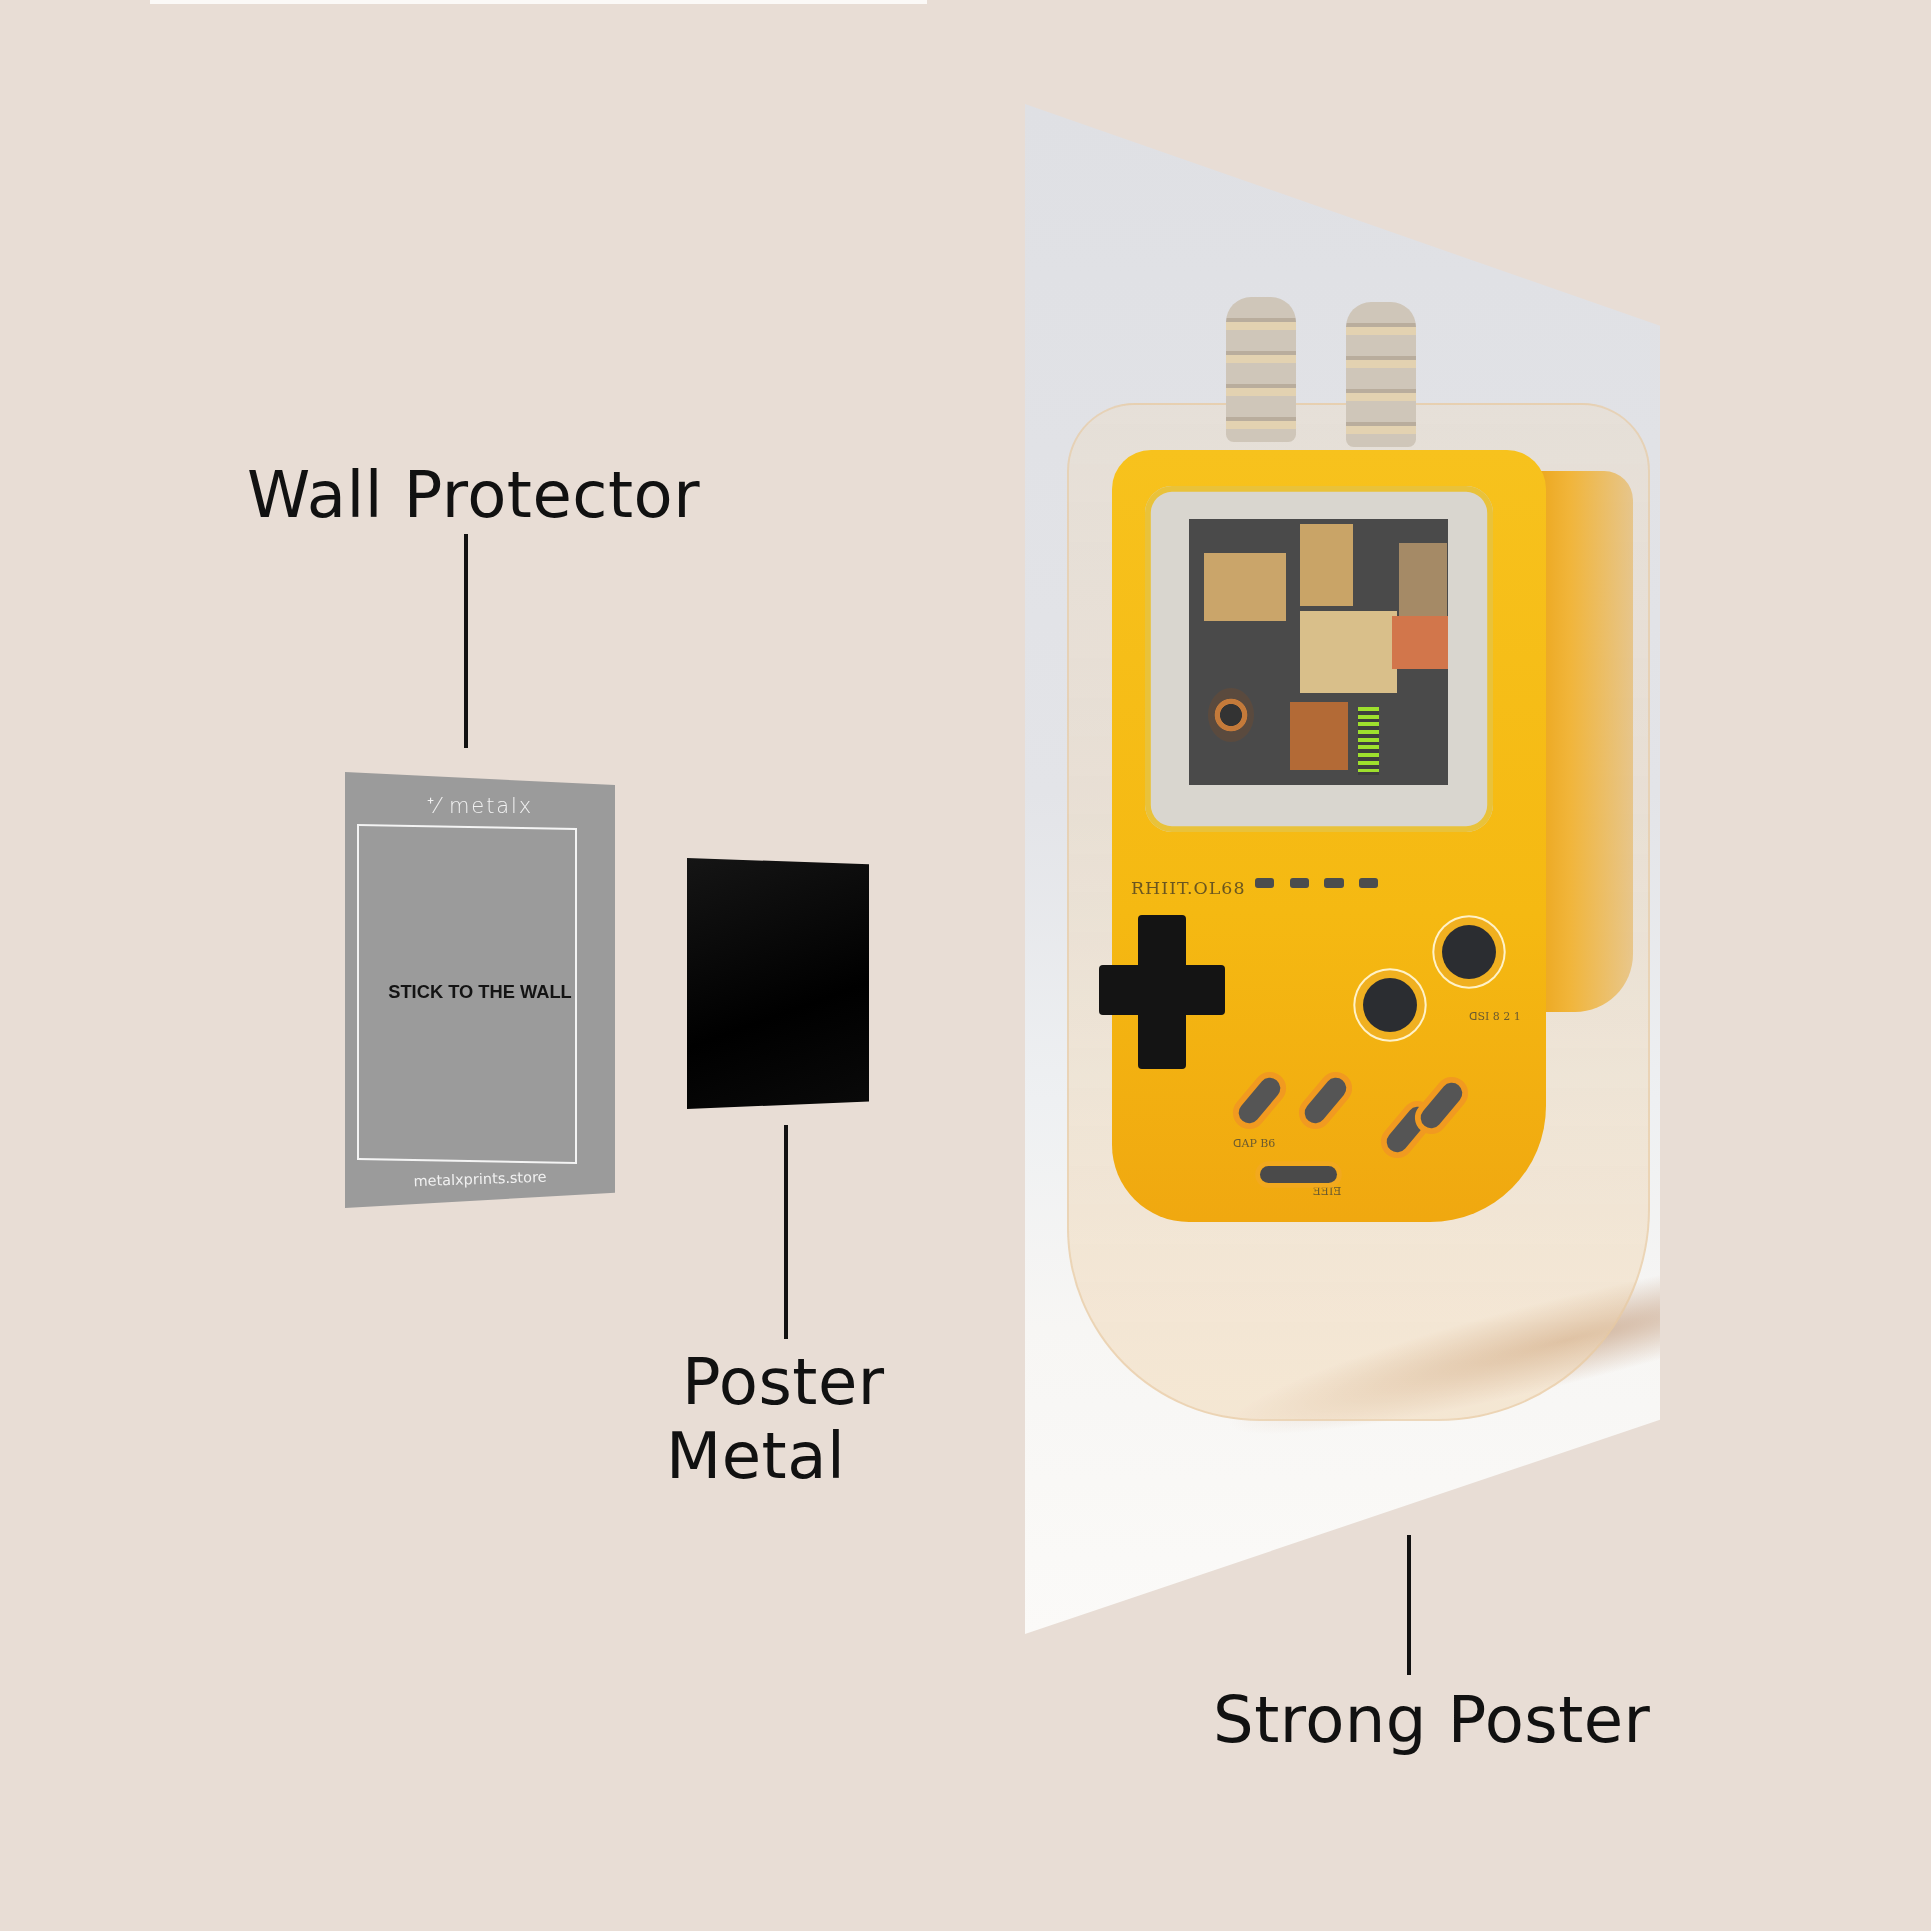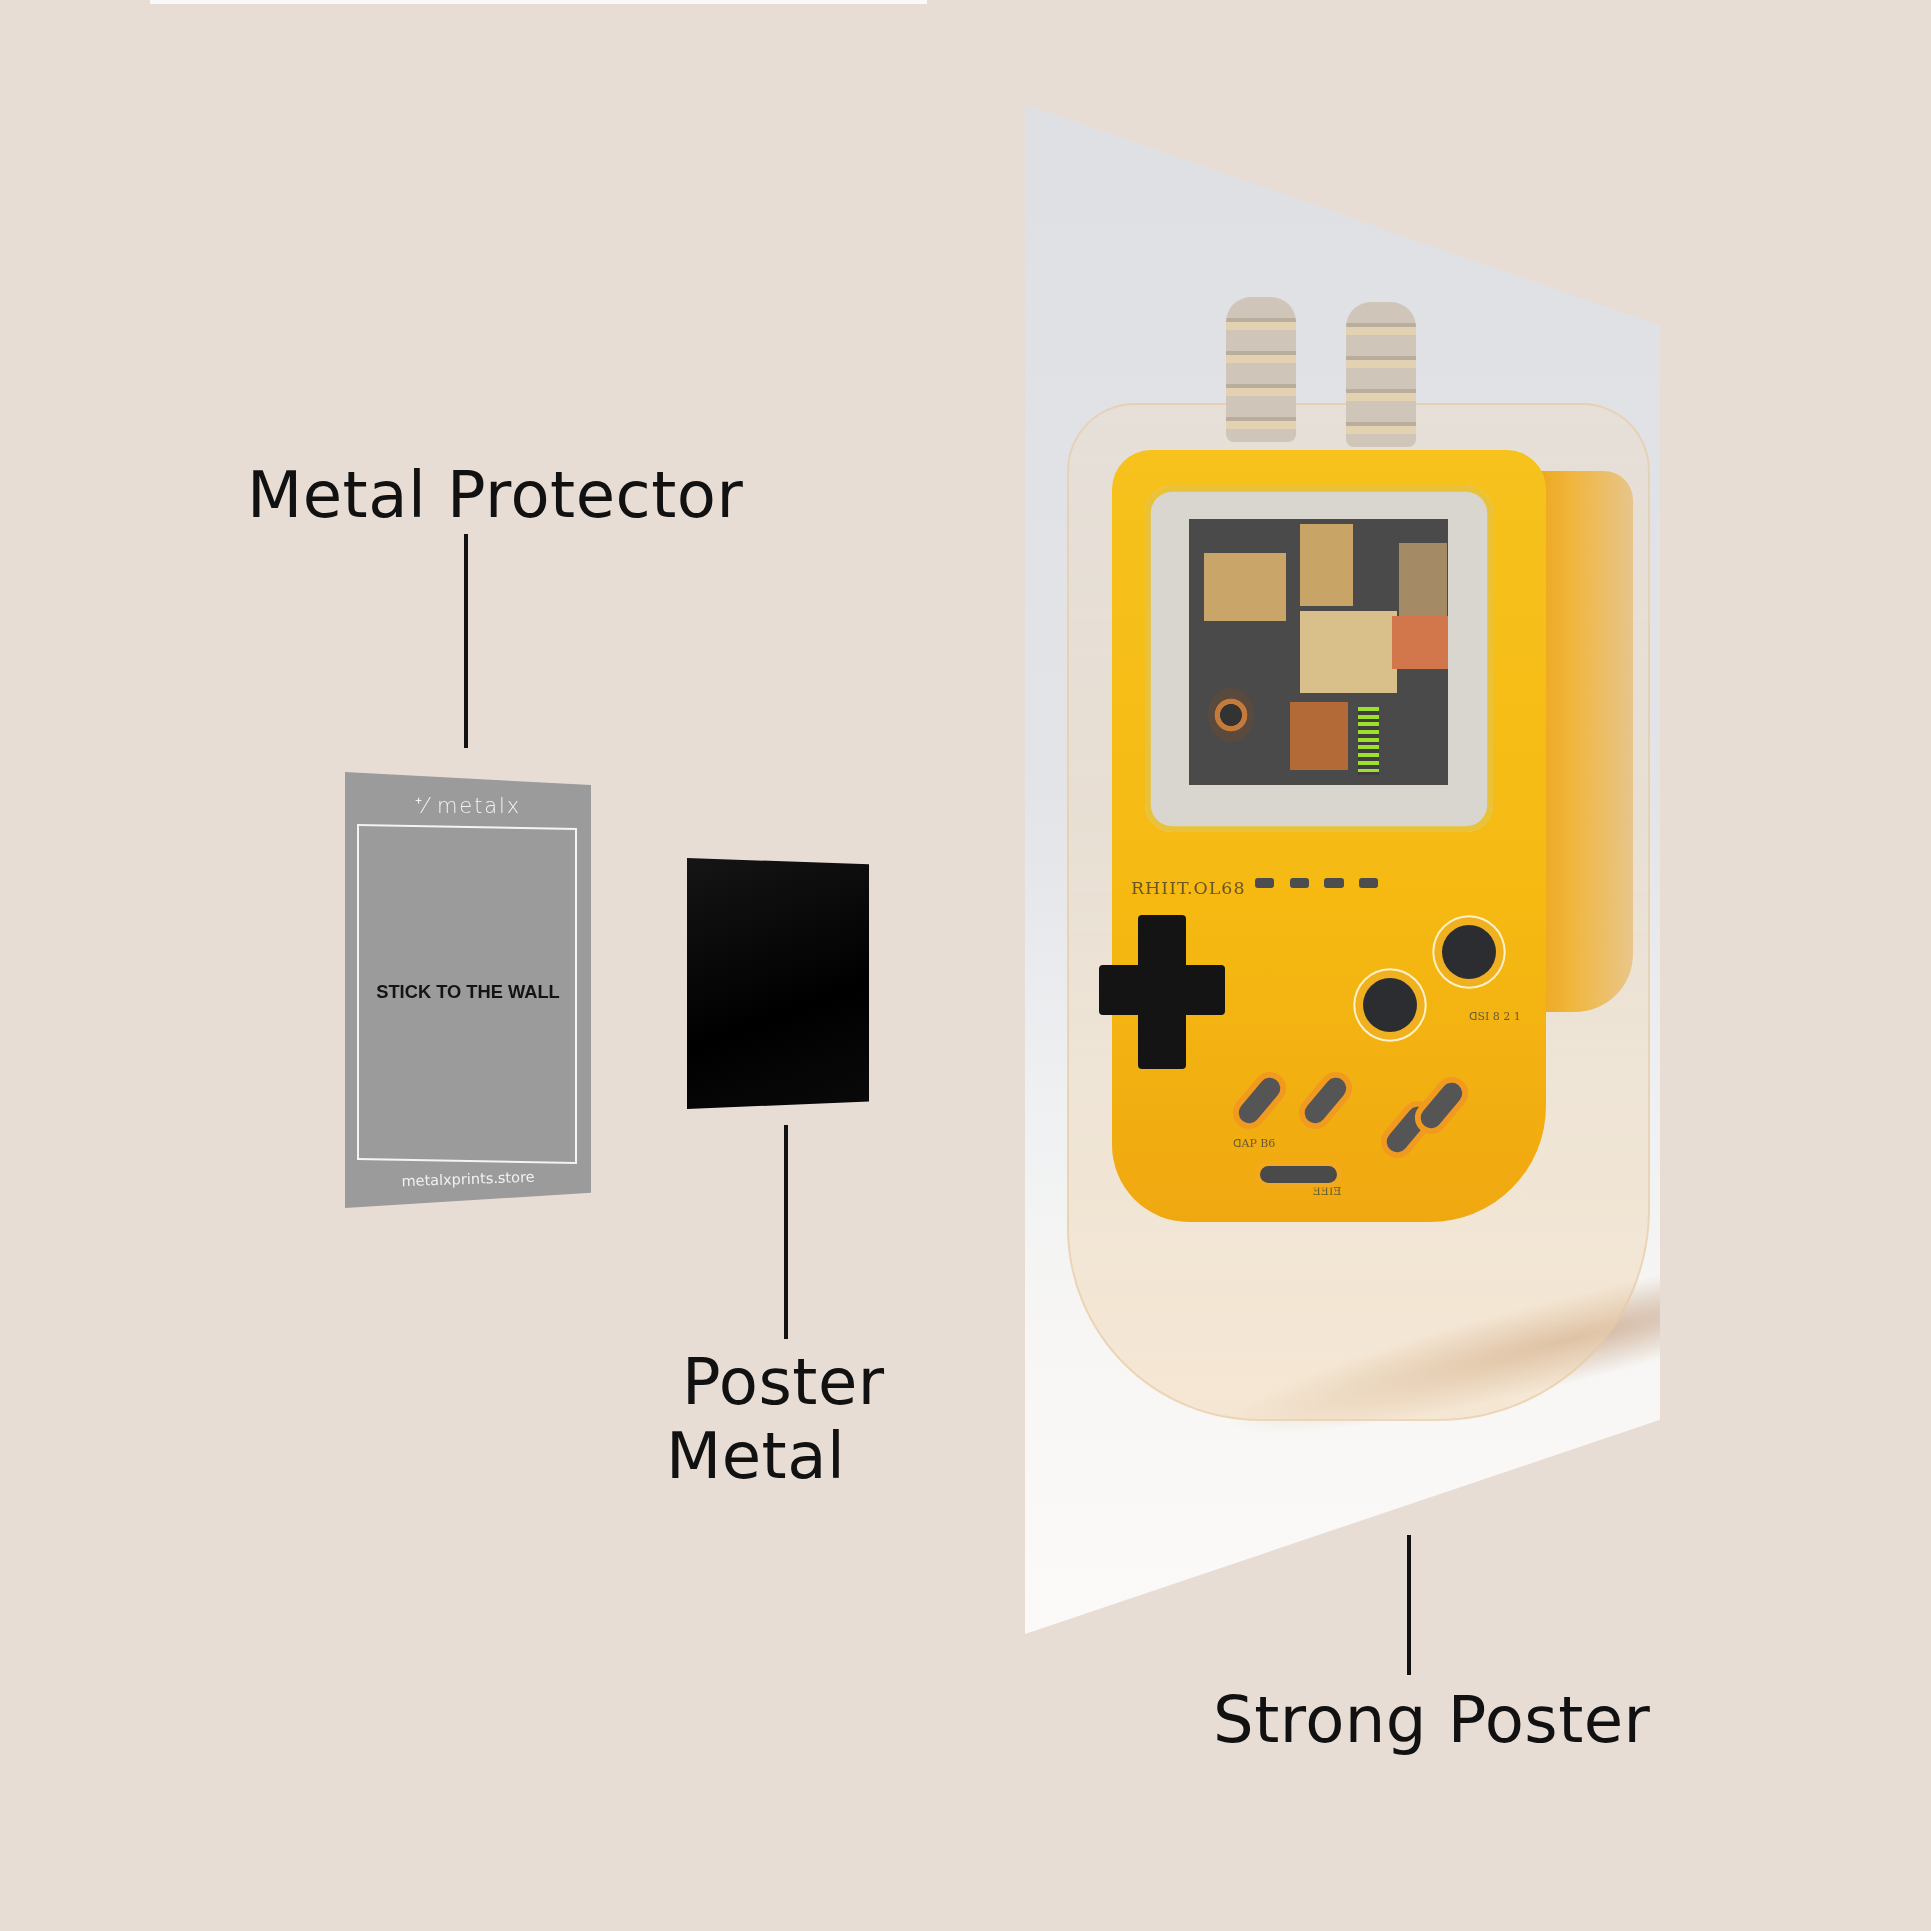--- a/index.html
+++ b/index.html
@@ -4,21 +4,21 @@
 <style>
   html,body{margin:0;padding:0;}
   body{width:1931px;height:1931px;background:#e8ddd5;position:relative;overflow:hidden;
        font-family:"DejaVu Sans","Liberation Sans",sans-serif;color:#111;}
   .topbar{position:absolute;left:150px;top:0;width:777px;height:3.9px;background:#fbf9f7;}
   .label{position:absolute;font-size:64px;font-weight:400;letter-spacing:0.5px;color:#111;line-height:1;white-space:nowrap;}
   .vline{position:absolute;width:3.9px;background:#111;}
 
   
   .protector{position:absolute;left:345px;top:772px;width:246px;height:436px;
-    background:#9b9b9b;clip-path:polygon(0 0,100% 3%,100% 96.5%,0 100%);}
+    background:#9b9b9b;clip-path:polygon(0 0,100% 3%,100% 96.5%,0 100%);padding-left:24px;}
   .protector .brand{position:absolute;left:0;right:0;top:19.3px;text-align:center;color:#f2f2f2;font-size:21px;letter-spacing:1.9px;
     font-family:"DejaVu Sans",sans-serif;font-weight:300;}
   .protector .brand .logo{display:inline-block;margin-right:7.7px;}
   .protector .frame{position:absolute;left:11.6px;top:54px;width:216px;height:332px;border:2.9px solid #f4f4f4;
     transform:skewY(1deg);}
   .protector .stick{position:absolute;left:0;right:0;top:209px;text-align:center;font-family:"Liberation Sans",sans-serif;
     font-weight:700;font-size:18.3px;color:#141414;}
   .protector .url{position:absolute;left:0;right:0;bottom:21px;text-align:center;color:#f1f1f1;font-size:14.5px;
     transform:rotate(-2deg);font-family:"DejaVu Sans",sans-serif;}
 
@@ -64,21 +64,21 @@
     box-shadow:0 0 0 7.7px #f0b020,0 0 0 9.7px #fff2c8;}
   .pill{position:absolute;width:21px;height:53px;border-radius:11.6px;background:#555;box-shadow:0 0 0 5.8px #f19a20;transform:rotate(40deg);}
   .speaker{position:absolute;left:235px;top:1062px;width:77px;height:17.4px;border-radius:8.7px;background:#4a4a4a;box-shadow:0 0 0 4.8px #f2a91e;}
   .print-small{position:absolute;font-size:11px;color:#6a5a30;font-family:"DejaVu Serif",serif;}
 </style>
 </head>
 <body>
 
 <div class="topbar"></div>
 
-<div class="label" style="left:247px;top:463px;">Metal Protector</div>
+<div class="label" style="left:247px;top:463px;">Wall Protector</div>
 <div class="vline" style="left:464px;top:534px;height:214px;"></div>
 
 <div class="protector">
   <div class="brand">
     <span class="logo">⁺⁄</span><span>metalx</span>
   </div>
   <div class="frame"></div>
   <div class="stick">STICK TO THE WALL</div>
   <div class="url">metalxprints.store</div>
 </div>

